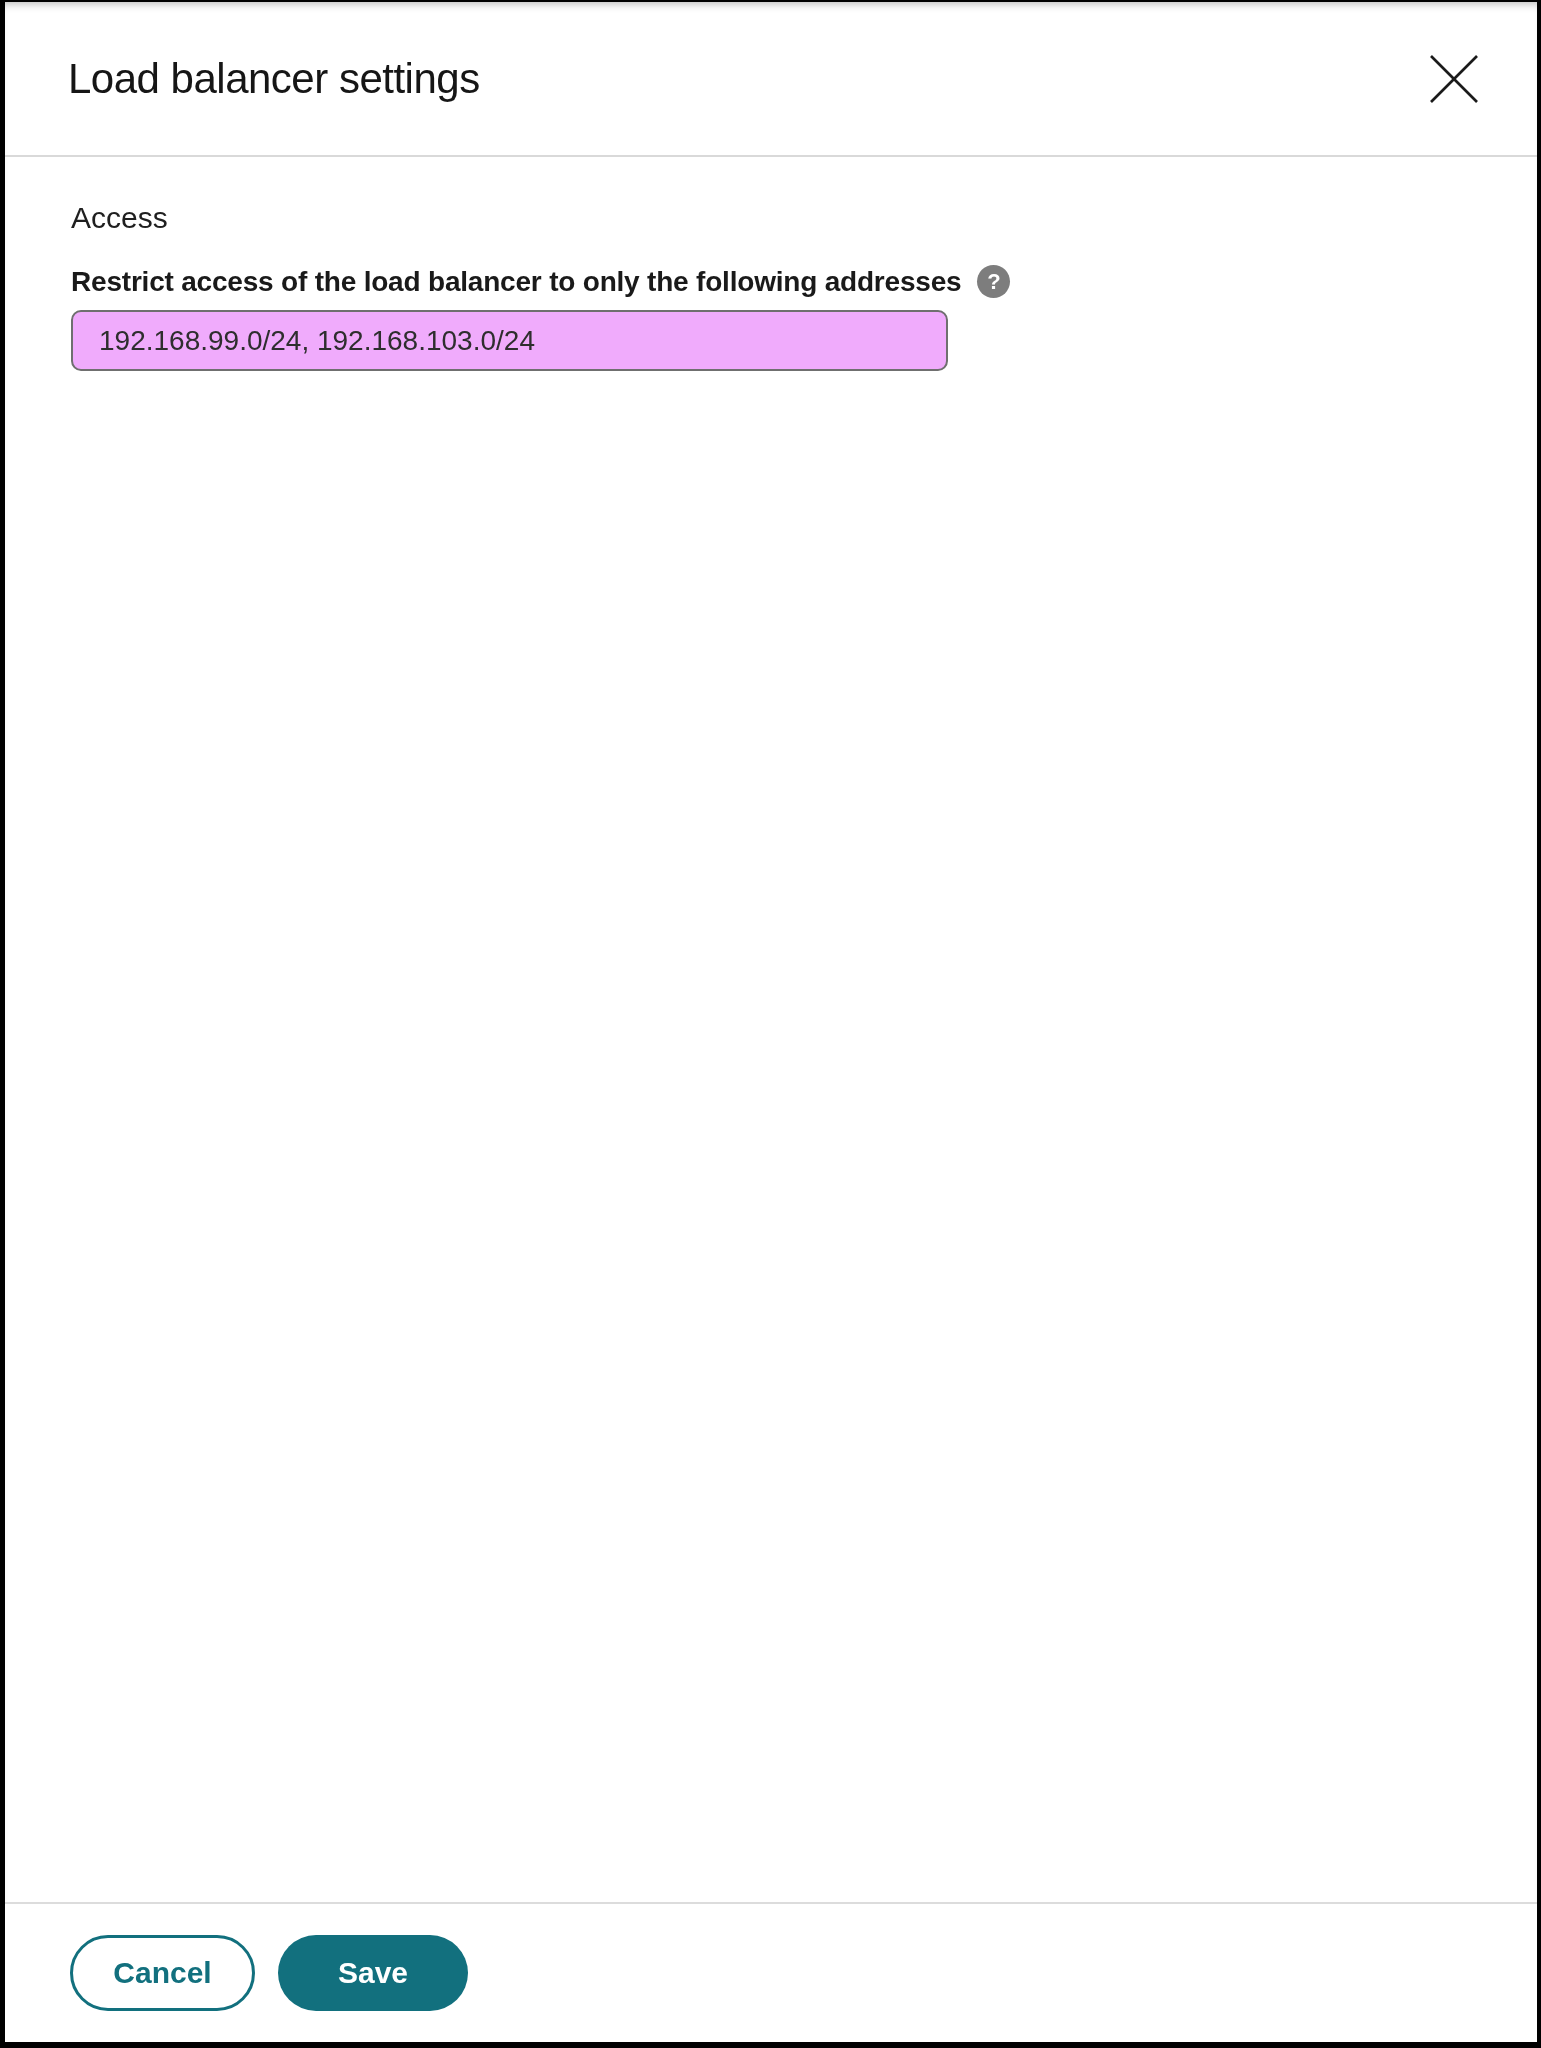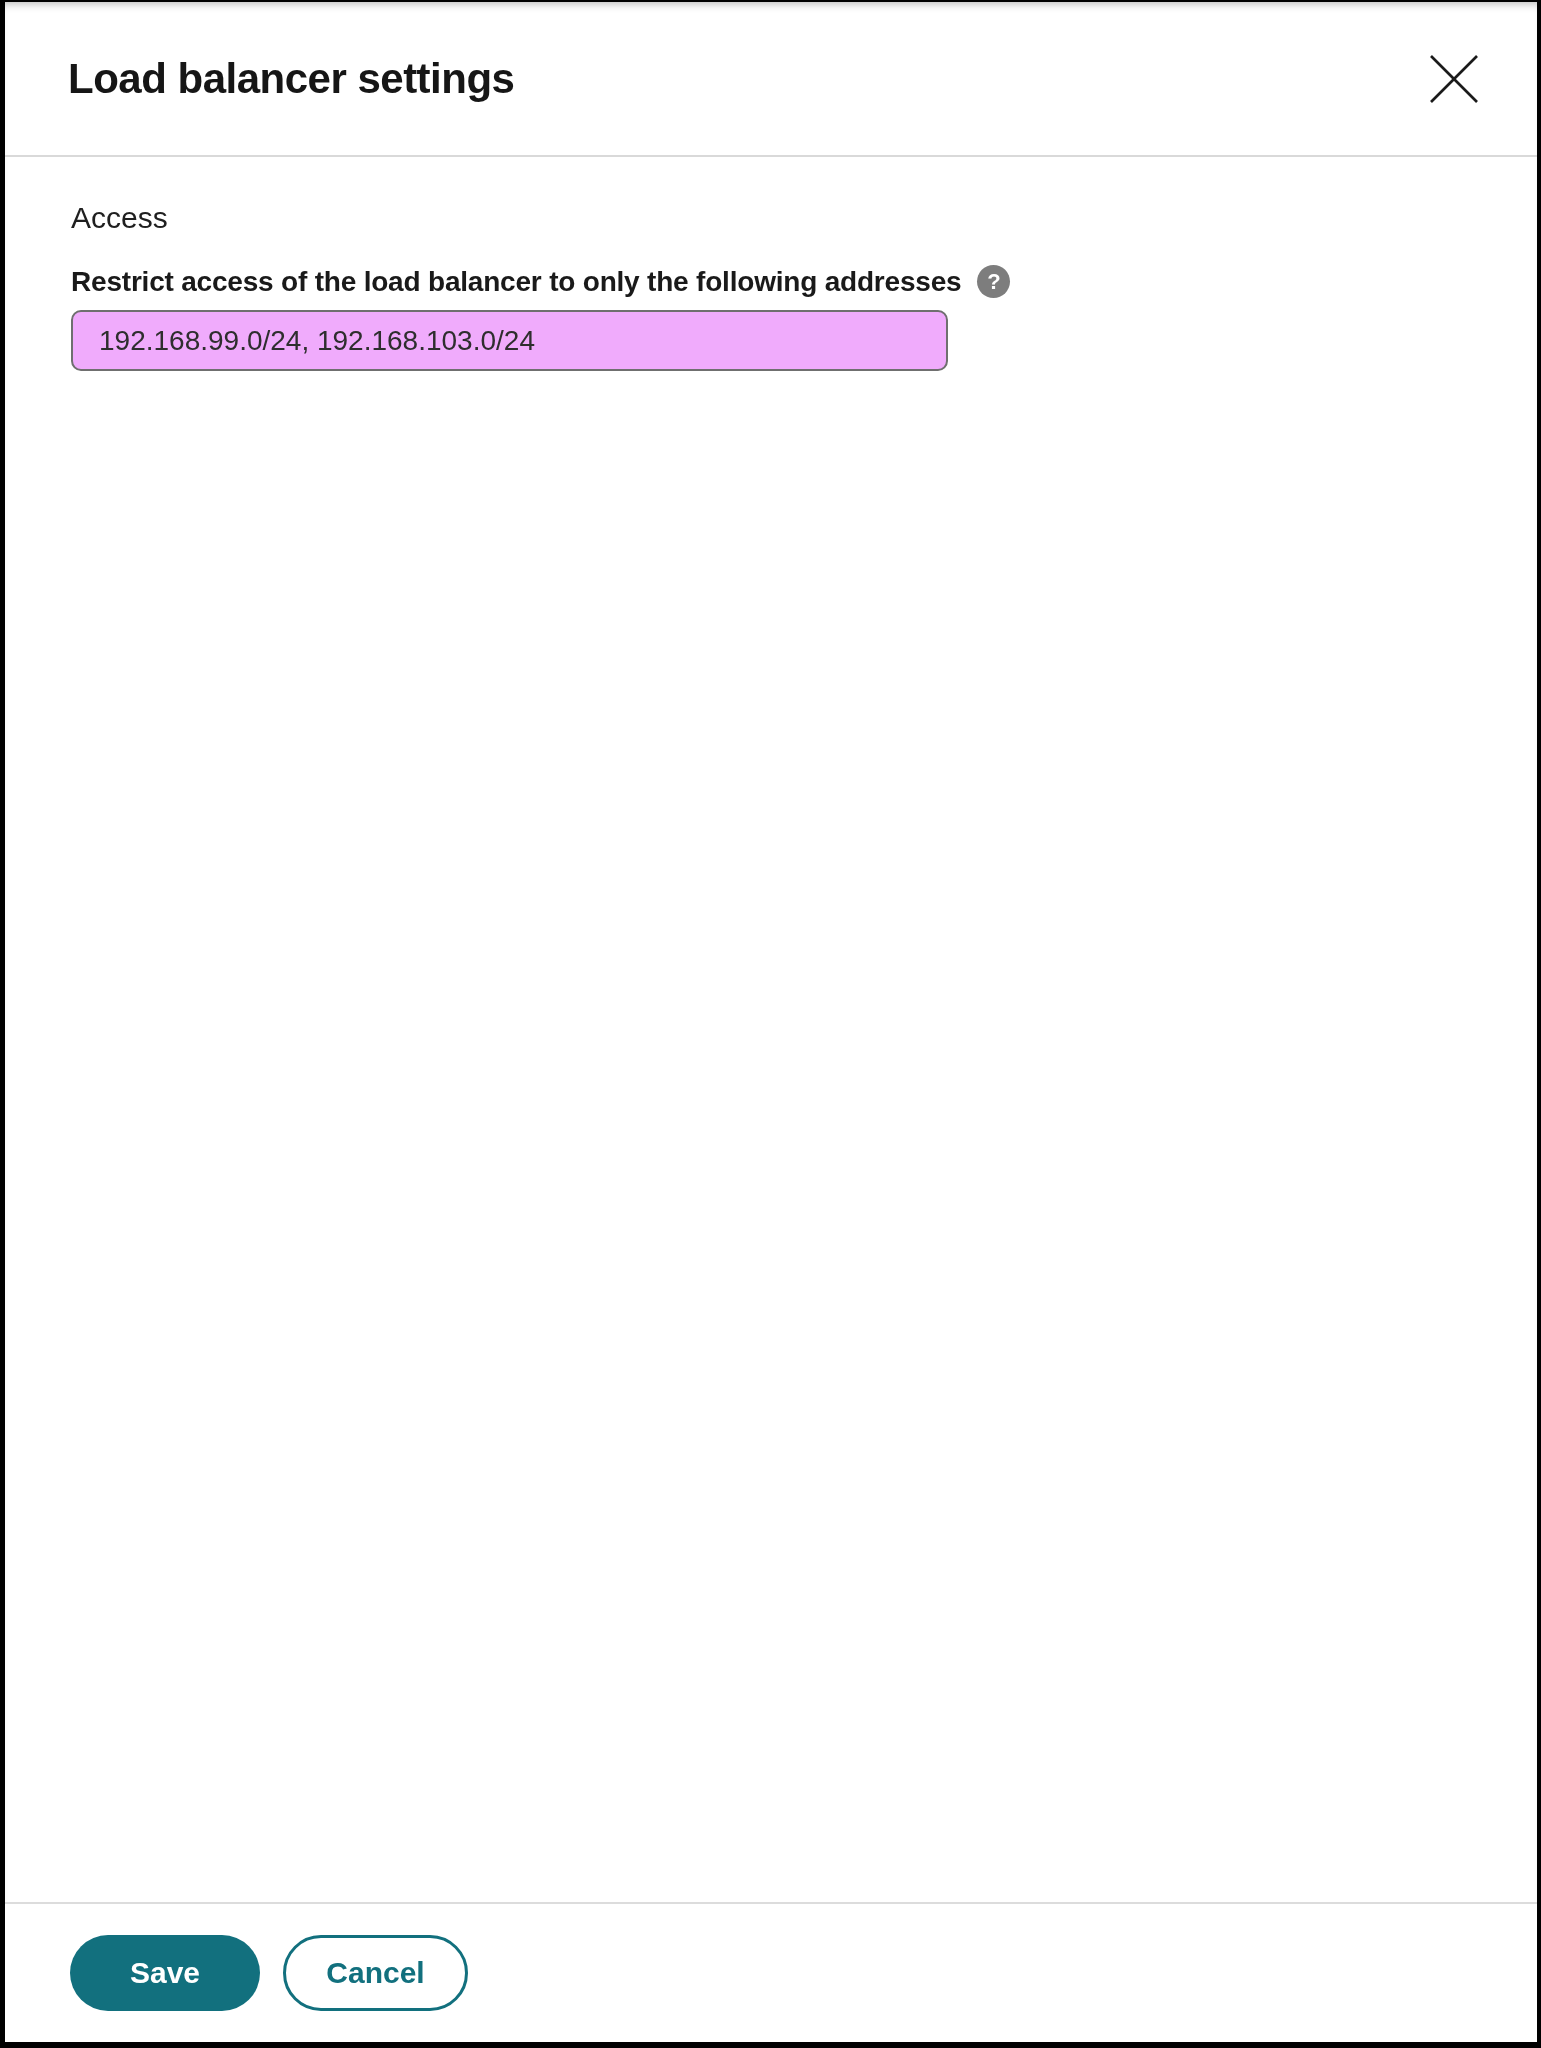--- a/index.html
+++ b/index.html
@@ -18,21 +18,21 @@
   
   .dialog-header {
     height: 155px;
     display: flex;
     align-items: center;
     padding: 0 56px 0 63px;
     border-bottom: 2px solid #d9d9d9;
   }
   .dialog-title {
     font-size: 42px;
-    font-weight: bold;
+    font-weight: normal;
     color: #161616;
     letter-spacing: -0.5px;
   }
   .close-btn {
     margin-left: auto;
     width: 54px; height: 54px;
     background: transparent;
     border: none;
     cursor: pointer;
     display: flex; align-items: center; justify-content: center;
@@ -140,17 +140,17 @@
 
     <div class="label-row">
       <span class="field-label">Restrict access of the load balancer to only the following addresses</span>
       <span class="help-badge">?</span>
     </div>
 
     <input class="address-input" type="text" value="192.168.99.0/24, 192.168.103.0/24" style="">
   </div>
 
   <div class="dialog-footer">
+    <button class="btn btn-cancel">Cancel</button>
     <button class="btn btn-save">Save</button>
-    <button class="btn btn-cancel">Cancel</button>
   </div>
 
 </div>
 
 </body></html>

